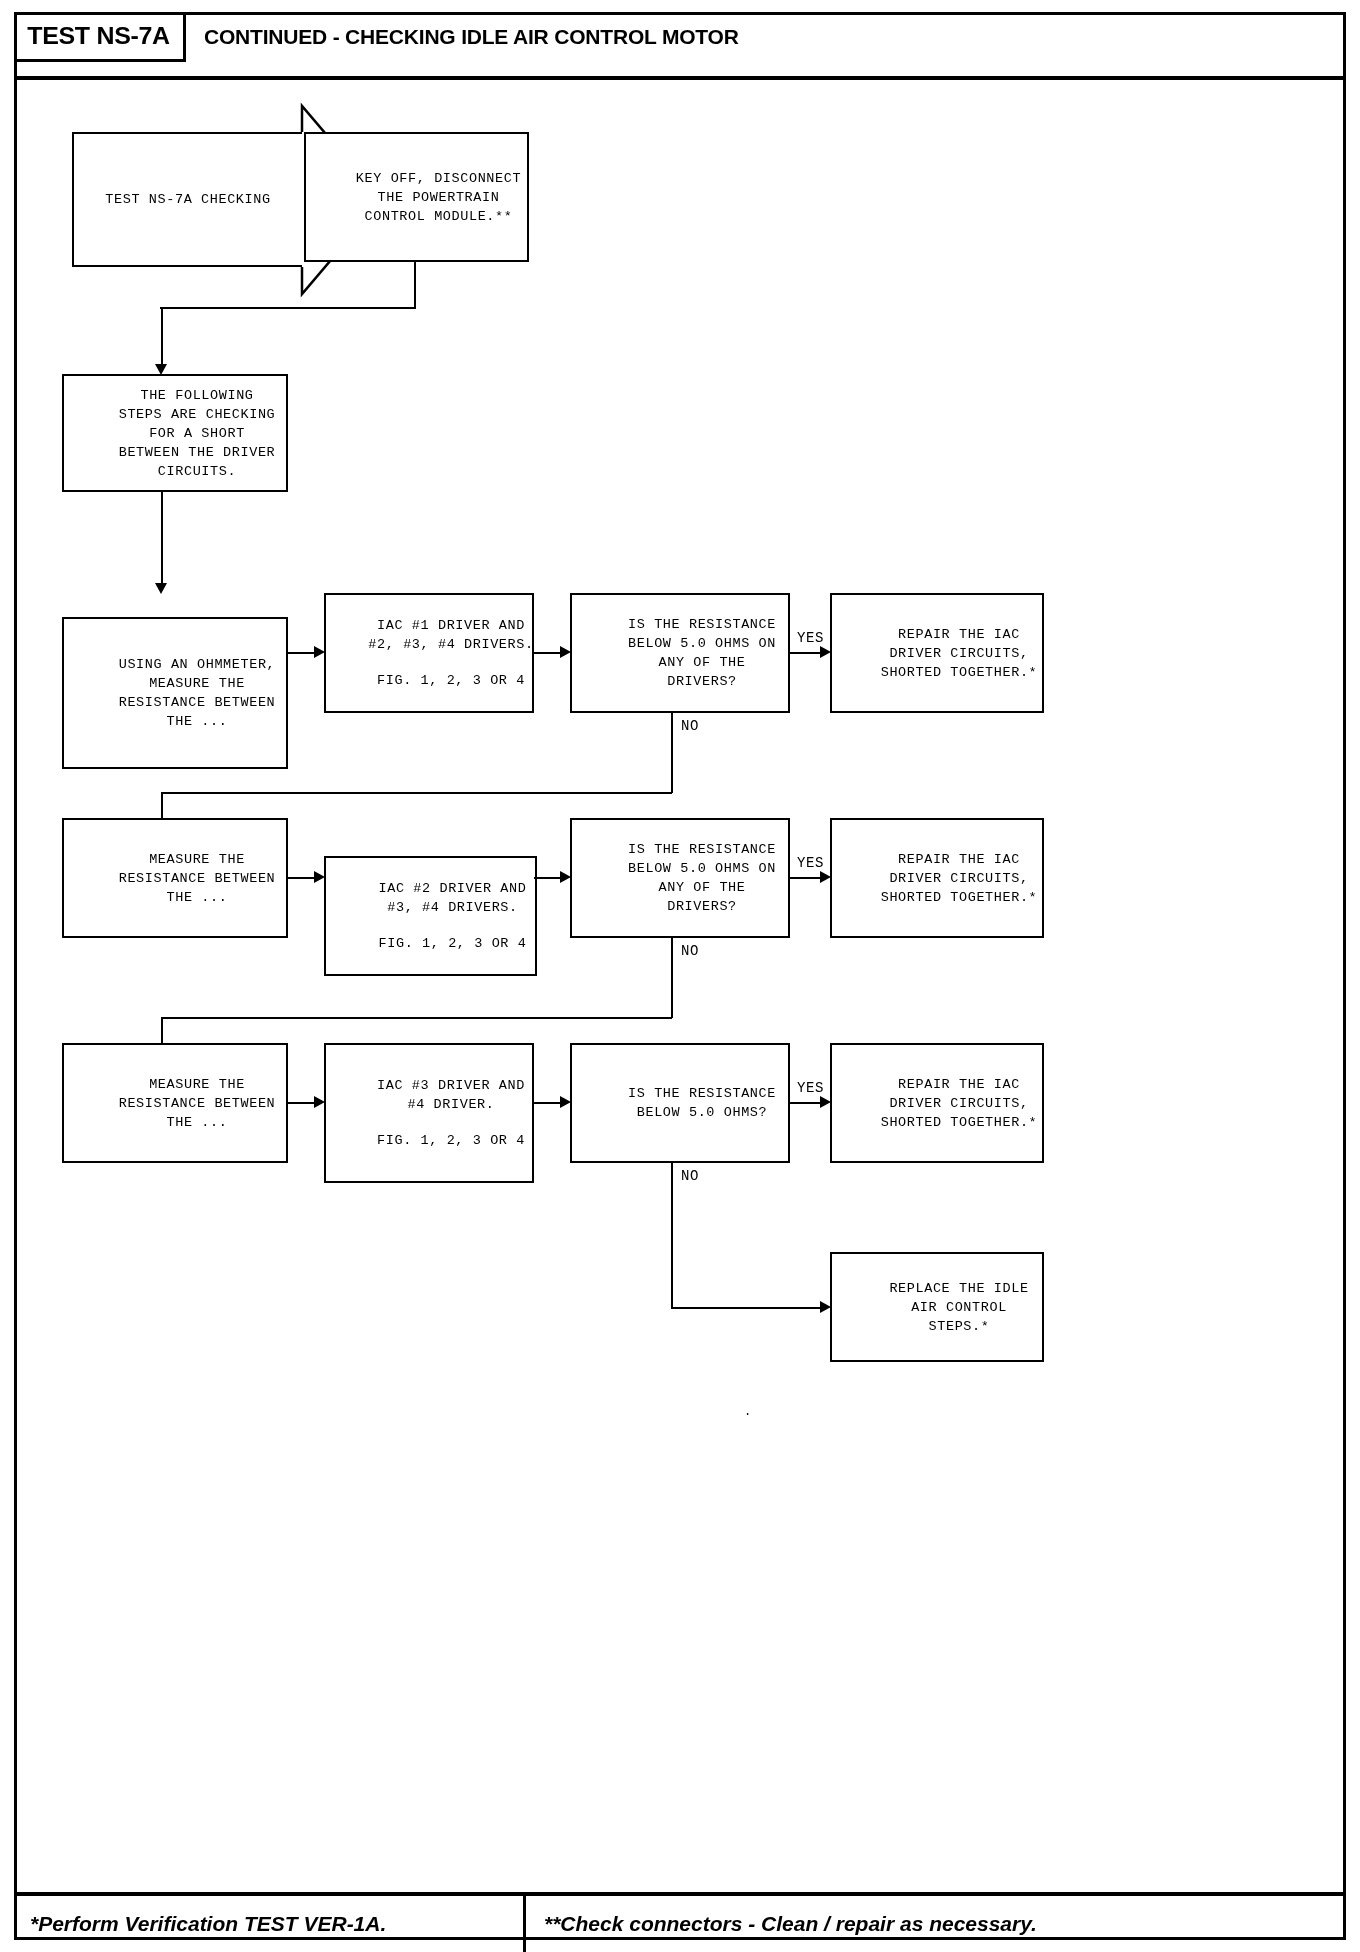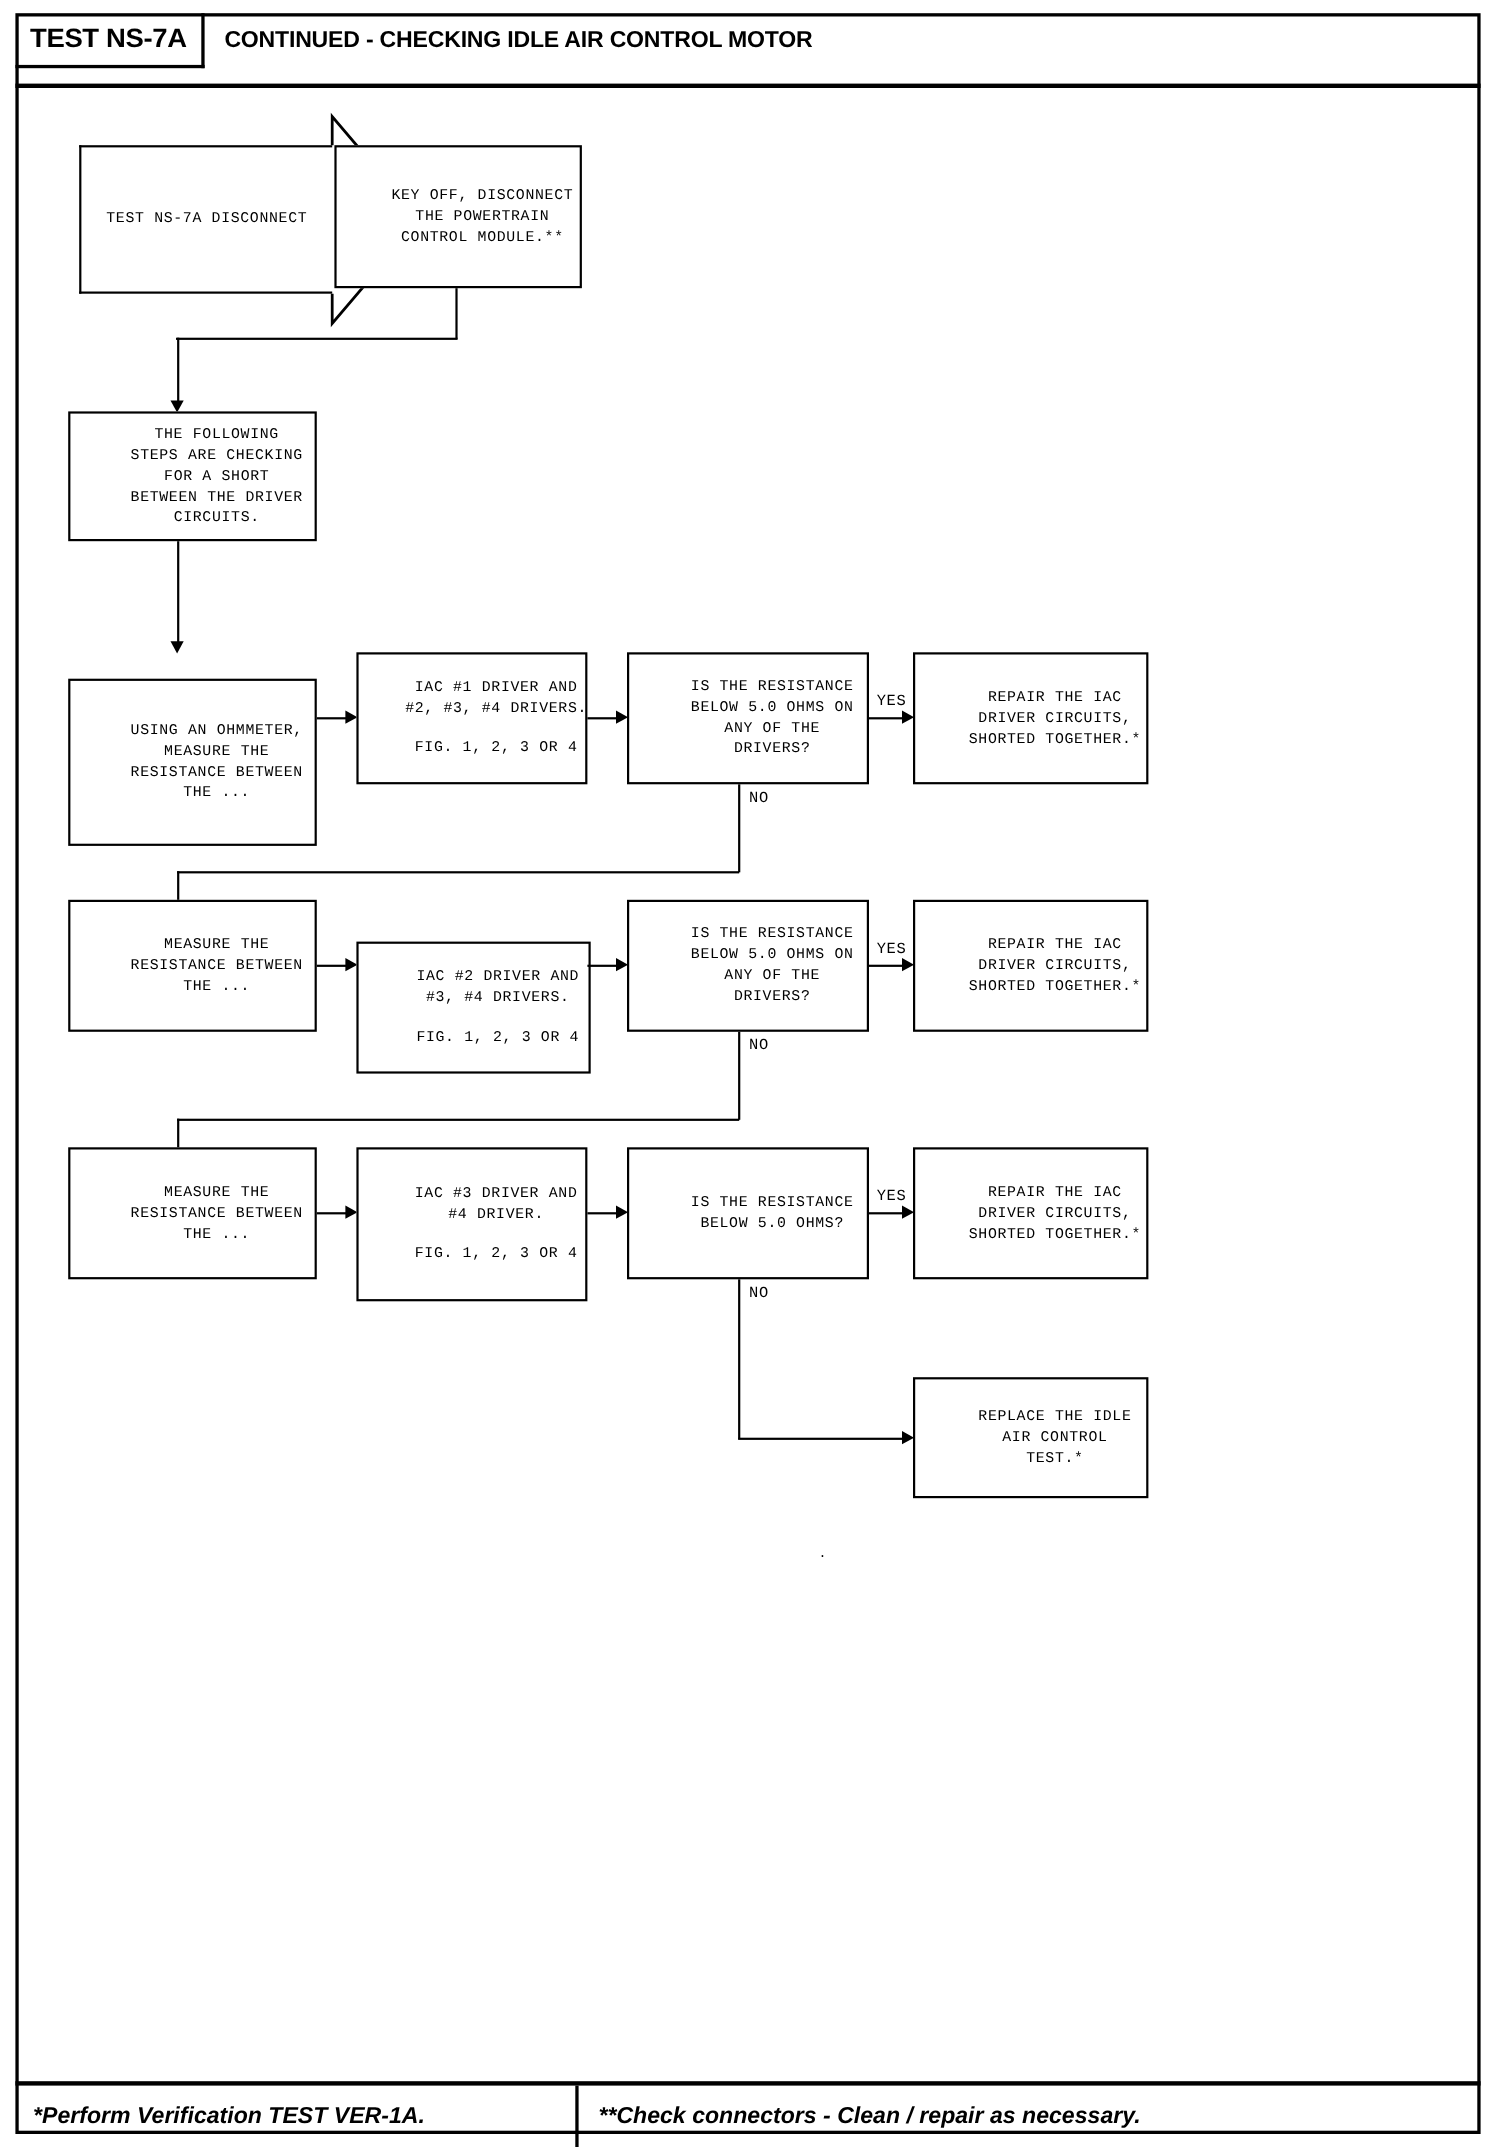--- a/index.html
+++ b/index.html
@@ -81,21 +81,21 @@
     <div class="header-title">
       <span>CONTINUED - CHECKING IDLE AIR CONTROL MOTOR</span>
     </div>
   </div>
 
   <div class="canvas">
 
     <div class="arrow-block">
       <div>
         <span class="ln">TEST NS-7A</span>
-        <span class="ln">DISCONNECT</span>
+        <span class="ln">CHECKING</span>
       </div>
     </div>
     <svg class="arrow-head" style="left:230px;top:24px;width:170px;height:192px;overflow:visible">
       <polyline points="58,28 58,2 138,96 58,190 58,163" fill="none" stroke="#000" stroke-width="2.5"></polyline>
     </svg>
 
     <div class="ln-h" style="left:368px;top:119px;width:52px;"></div>
     <div class="ah-r" style="left:418px;top:113px;"></div>
 
     <div class="node" style="left:290px;top:52px;width:225px;height:130px;">
@@ -240,21 +240,21 @@
     </div>
 
     <span class="edge-label" style="left:667px;top:1088px;">NO</span>
     <div class="ln-v" style="left:657px;top:1083px;height:145px;"></div>
     <div class="ln-h" style="left:657px;top:1227px;width:155px;"></div>
     <div class="ah-r" style="left:806px;top:1221px;"></div>
 
     <div class="node" style="left:816px;top:1172px;width:214px;height:110px;">
       <span class="ln">REPLACE THE IDLE</span>
       <span class="ln">AIR CONTROL</span>
-      <span class="ln">TEST.*</span>
+      <span class="ln">STEPS.*</span>
     </div>
 
     <span class="tiny-mark">.</span>
   </div>
 
   <div class="footer">
     <div class="footer-cell footer-left">
       <span>*Perform Verification TEST VER-1A.</span>
     </div>
     <div class="footer-cell footer-right">

